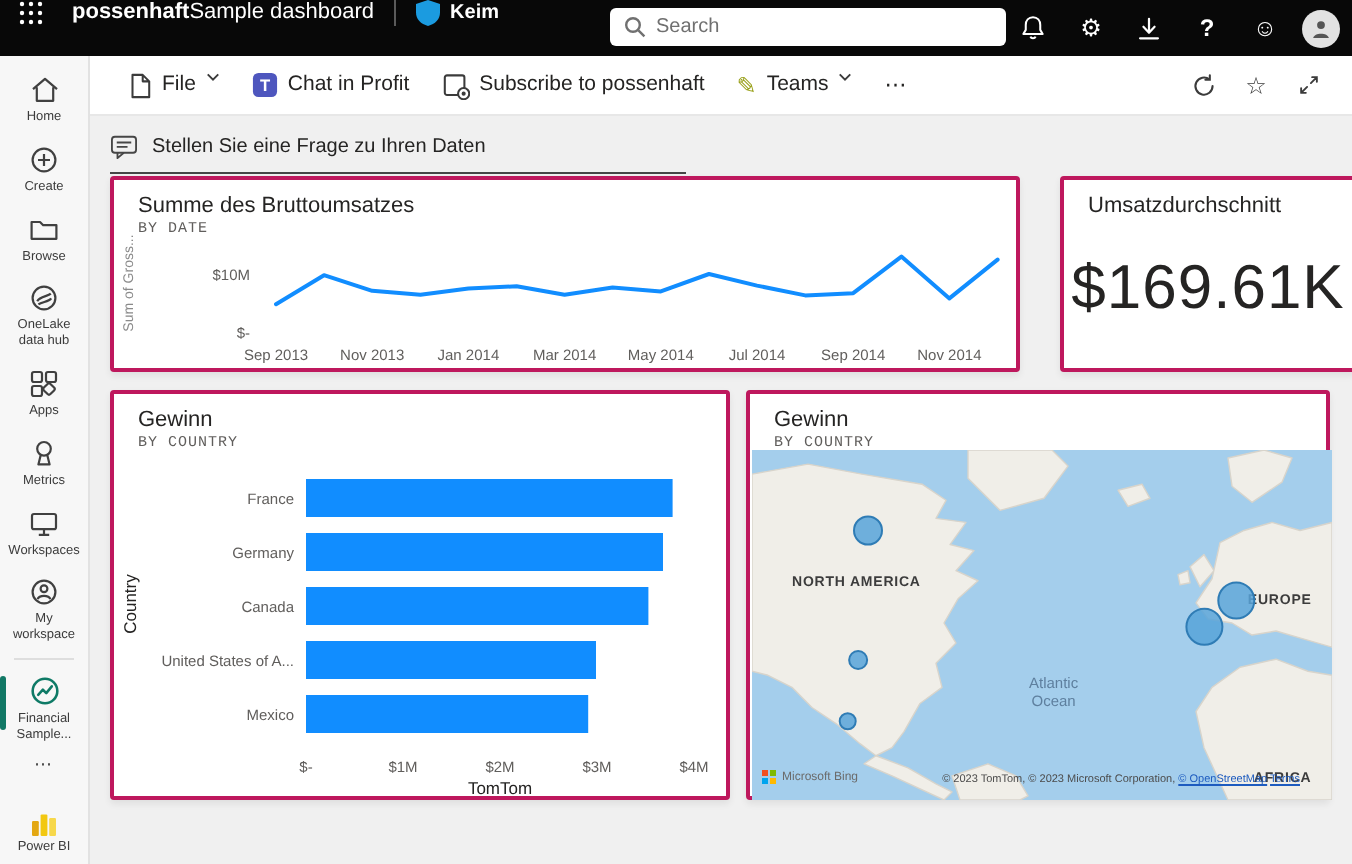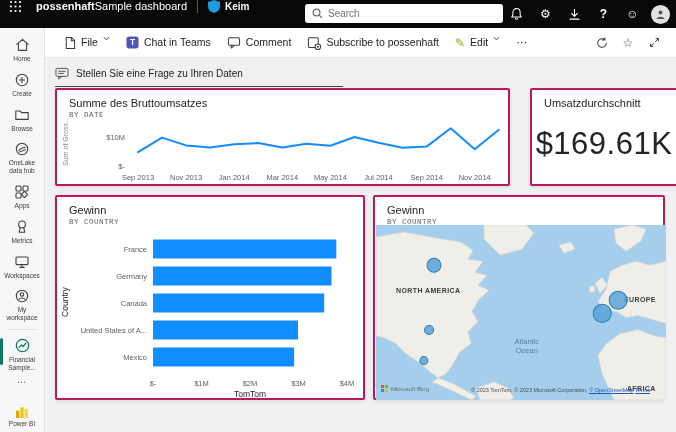--- a/index.html
+++ b/index.html
@@ -255,44 +255,35 @@
             </svg>
         </span>
       </div>
       <div class="t-btn">
         <span class="ico">
           <svg width="13" height="13" viewBox="0 0 14 14">
               <rect x="0.5" y="0.5" width="13" height="13" rx="3" fill="#4E56BE"></rect>
               <text x="7" y="10" text-anchor="middle" font-size="9" font-weight="bold" fill="#fff" font-family="Liberation Sans, sans-serif">T</text>
             </svg>
         </span>
-        <span>Chat in Teams</span>
-      </div>
-      <div class="t-btn">
-        <span class="ico">
-          <svg width="14" height="13" viewBox="0 0 15 14" fill="none" stroke="#3b3b3b" stroke-width="1.1" stroke-linejoin="round">
-              <rect x="1.5" y="2" width="12" height="8" rx="1.5"></rect>
-              <path d="M4.5 10 V13 L8 10"></path>
-            </svg>
-        </span>
-        <span>Comment</span>
+        <span>Chat in Profit</span>
       </div>
       <div class="t-btn">
         <span class="ico">
           <svg width="14" height="14" viewBox="0 0 15 15" fill="none" stroke="#3b3b3b" stroke-width="1.1" stroke-linejoin="round">
               <rect x="1.5" y="1.8" width="10.5" height="10.5" rx="1.2"></rect>
               <circle cx="11.6" cy="11.6" r="3" fill="#fff"></circle>
               <circle cx="11.6" cy="11.6" r="1.1" fill="#3b3b3b" stroke="none"></circle>
             </svg>
         </span>
         <span>Subscribe to possenhaft</span>
       </div>
       <div class="t-btn">
         <span class="ico" style="color:#9aa11b;font-size:12px;">✎</span>
-        <span>Edit</span>
+        <span>Teams</span>
         <span class="ico">
           <svg width="7" height="5" viewBox="0 0 8 5" fill="none" stroke="#3b3b3b" stroke-width="1.1">
               <path d="M1 1 L4 4 L7 1"></path>
             </svg>
         </span>
       </div>
       <div class="t-more">⋯</div>
       <div class="t-right">
         <span class="t-iconbtn">
           <svg width="12" height="12" viewBox="0 0 14 14" fill="none" stroke="#3b3b3b" stroke-width="1.2" stroke-linecap="round">

